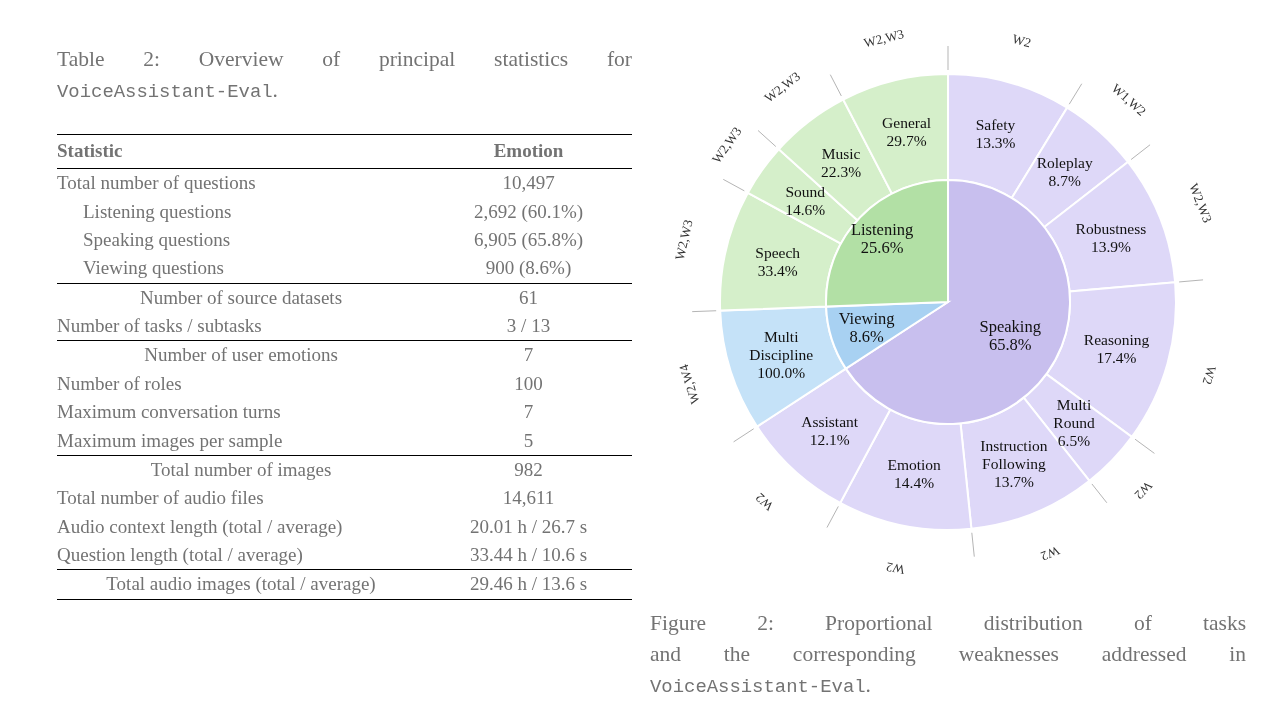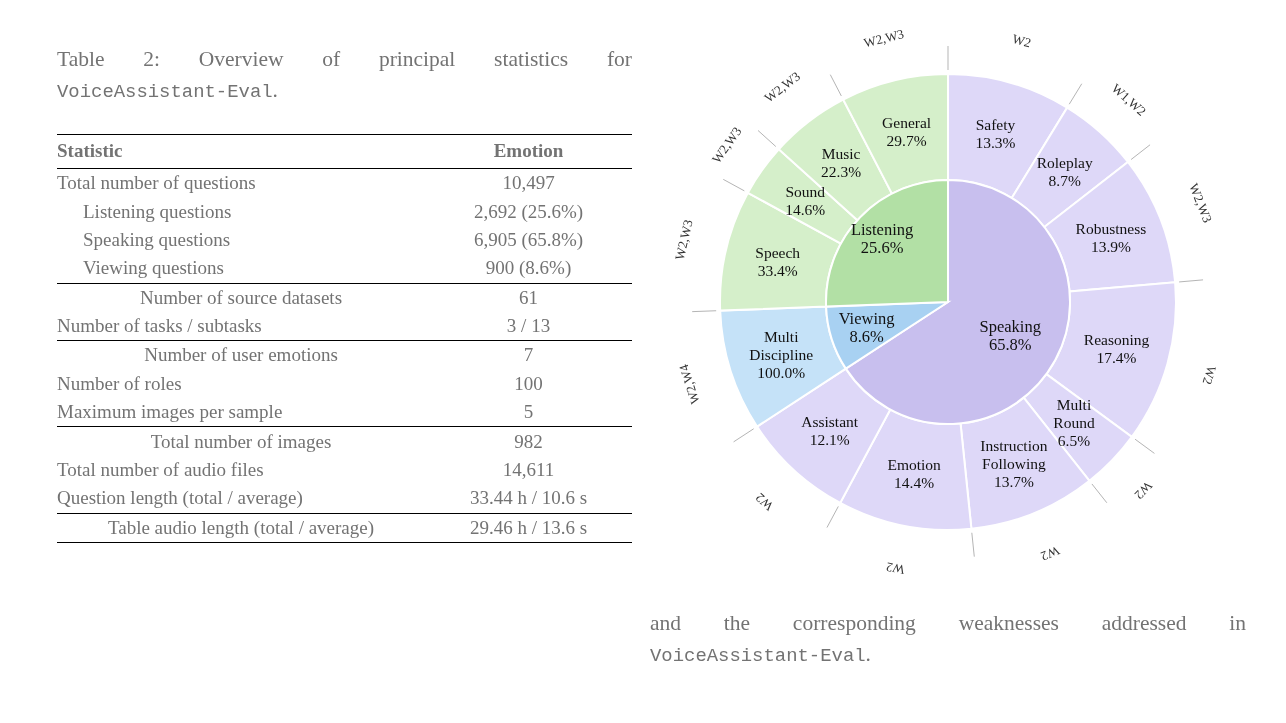--- a/index.html
+++ b/index.html
@@ -58,21 +58,21 @@
           <th class="col-num">Emotion</th>
         </tr>
       </thead>
       <tbody id="stats-body">
           <tr>
             <td class="stat">Total number of questions</td>
             <td class="num">10,497</td>
           </tr>
           <tr>
             <td class="stat indent">Listening questions</td>
-            <td class="num">2,692 (25.6%)</td>
+            <td class="num">2,692 (60.1%)</td>
           </tr>
           <tr>
             <td class="stat indent">Speaking questions</td>
             <td class="num">6,905 (65.8%)</td>
           </tr>
           <tr>
             <td class="stat indent">Viewing questions</td>
             <td class="num">900 (8.6%)</td>
           </tr>
           <tr class="group-start">
@@ -85,37 +85,45 @@
           </tr>
           <tr class="group-start">
             <td class="stat">Number of user emotions</td>
             <td class="num">7</td>
           </tr>
           <tr>
             <td class="stat">Number of roles</td>
             <td class="num">100</td>
           </tr>
           <tr>
+            <td class="stat">Maximum conversation turns</td>
+            <td class="num">7</td>
+          </tr>
+          <tr>
             <td class="stat">Maximum images per sample</td>
             <td class="num">5</td>
           </tr>
           <tr class="group-start">
             <td class="stat">Total number of images</td>
             <td class="num">982</td>
           </tr>
           <tr>
             <td class="stat">Total number of audio files</td>
             <td class="num">14,611</td>
           </tr>
           <tr>
+            <td class="stat">Audio context length (total / average)</td>
+            <td class="num">20.01 h / 26.7 s</td>
+          </tr>
+          <tr>
             <td class="stat">Question length (total / average)</td>
             <td class="num">33.44 h / 10.6 s</td>
           </tr>
           <tr class="group-start">
-            <td class="stat">Table audio length (total / average)</td>
+            <td class="stat">Total audio images (total / average)</td>
             <td class="num">29.46 h / 13.6 s</td>
           </tr>
         </tbody>
     </table>
   </div>
 
   <div class="right-col">
     <svg id="sunburst" width="596" height="602" viewBox="0 0 596 602">
         <path d="M 298 74 A 228 228 0 0 1 417.1467727836356 107.60852247270532 L 361.75397491054184 197.98350763890372 A 122 122 0 0 0 298 180 Z" fill="#ded8f8" stroke="#ffffff" stroke-width="2"></path>
         <path d="M 417.1467727836356 107.60852247270532 A 228 228 0 0 1 477.9444108785485 161.98568289788318 L 394.28604441746893 227.08005839272698 A 122 122 0 0 0 361.75397491054184 197.98350763890372 Z" fill="#ded8f8" stroke="#ffffff" stroke-width="2"></path>
@@ -170,18 +178,19 @@
         <text class="outer-label" text-anchor="middle" transform="translate(127.64514239656009,261.94725364083365)"><tspan x="0" y="-4">Speech</tspan><tspan x="0" y="14">33.4%</tspan></text>
         <text class="weak-label" text-anchor="middle" transform="translate(33.21987846779626,239.74658851603863) rotate(283.23072)"><tspan x="0" y="5">W2,W3</tspan></text>
         <text class="outer-label" text-anchor="middle" transform="translate(155.26266932532286,200.75250900951733)"><tspan x="0" y="-4">Sound</tspan><tspan x="0" y="14">14.6%</tspan></text>
         <text class="weak-label" text-anchor="middle" transform="translate(76.14540603707323,144.6324711462212) rotate(305.34911999999997)"><tspan x="0" y="5">W2,W3</tspan></text>
         <text class="outer-label" text-anchor="middle" transform="translate(191.11002582198165,163.437619029469)"><tspan x="0" y="-4">Music</tspan><tspan x="0" y="14">22.3%</tspan></text>
         <text class="weak-label" text-anchor="middle" transform="translate(131.8624401347372,86.63447072008896) rotate(322.35263999999995)"><tspan x="0" y="5">W2,W3</tspan></text>
         <text class="outer-label" text-anchor="middle" transform="translate(256.5955818917777,131.96860830682024)"><tspan x="0" y="-4">General</tspan><tspan x="0" y="14">29.7%</tspan></text>
         <text class="weak-label" text-anchor="middle" transform="translate(233.64570442607737,37.72263691117206) rotate(346.31424)"><tspan x="0" y="5">W2,W3</tspan></text>
       </svg>
     <p class="fig-caption">
+      <span class="cap-line">Figure 2: Proportional distribution of tasks</span>
       <span class="cap-line">and the corresponding weaknesses addressed in</span>
       <span class="cap-line-last"><span class="mono">VoiceAssistant-Eval</span><span>.</span></span>
     </p>
   </div>
 
 </div>
 
 </body></html>

